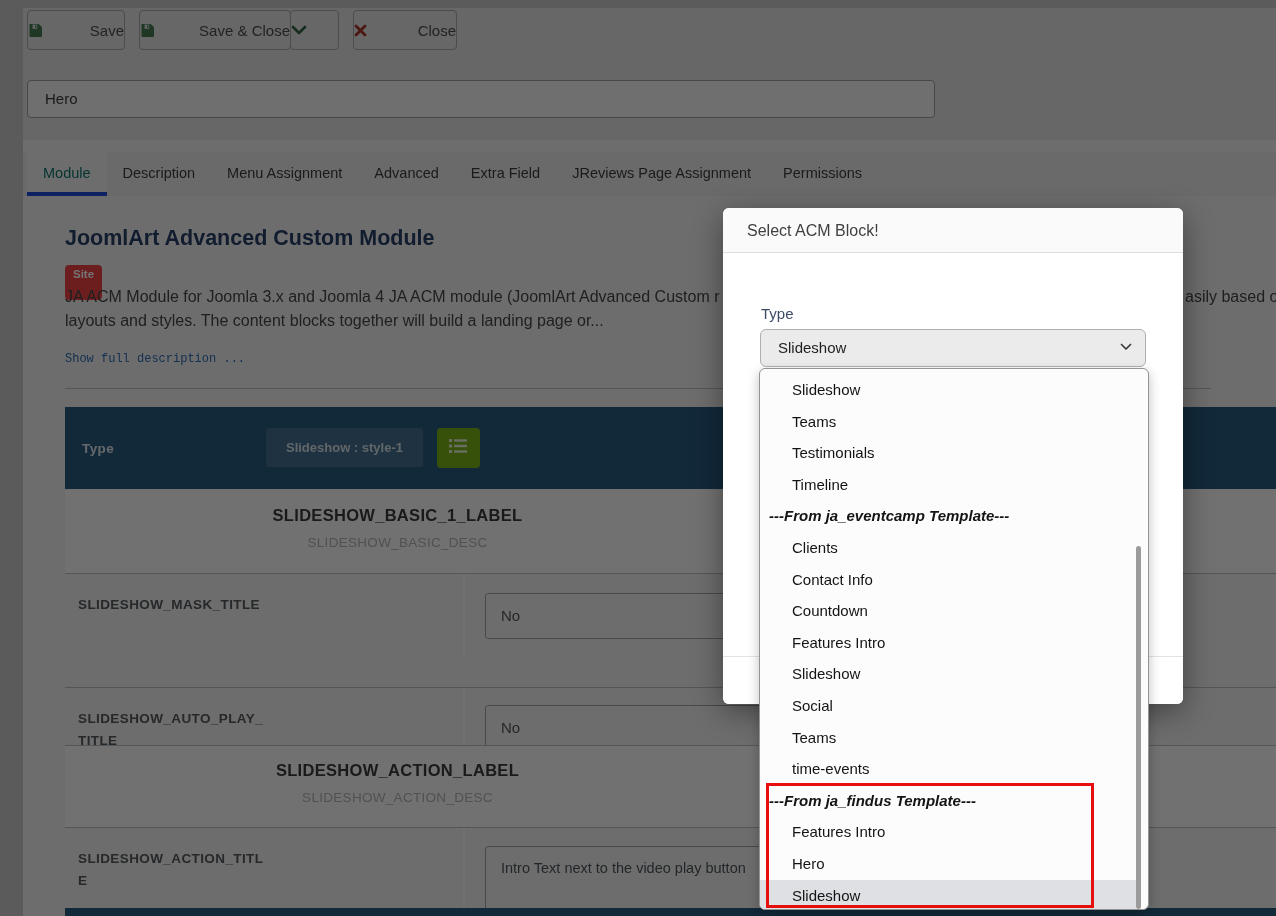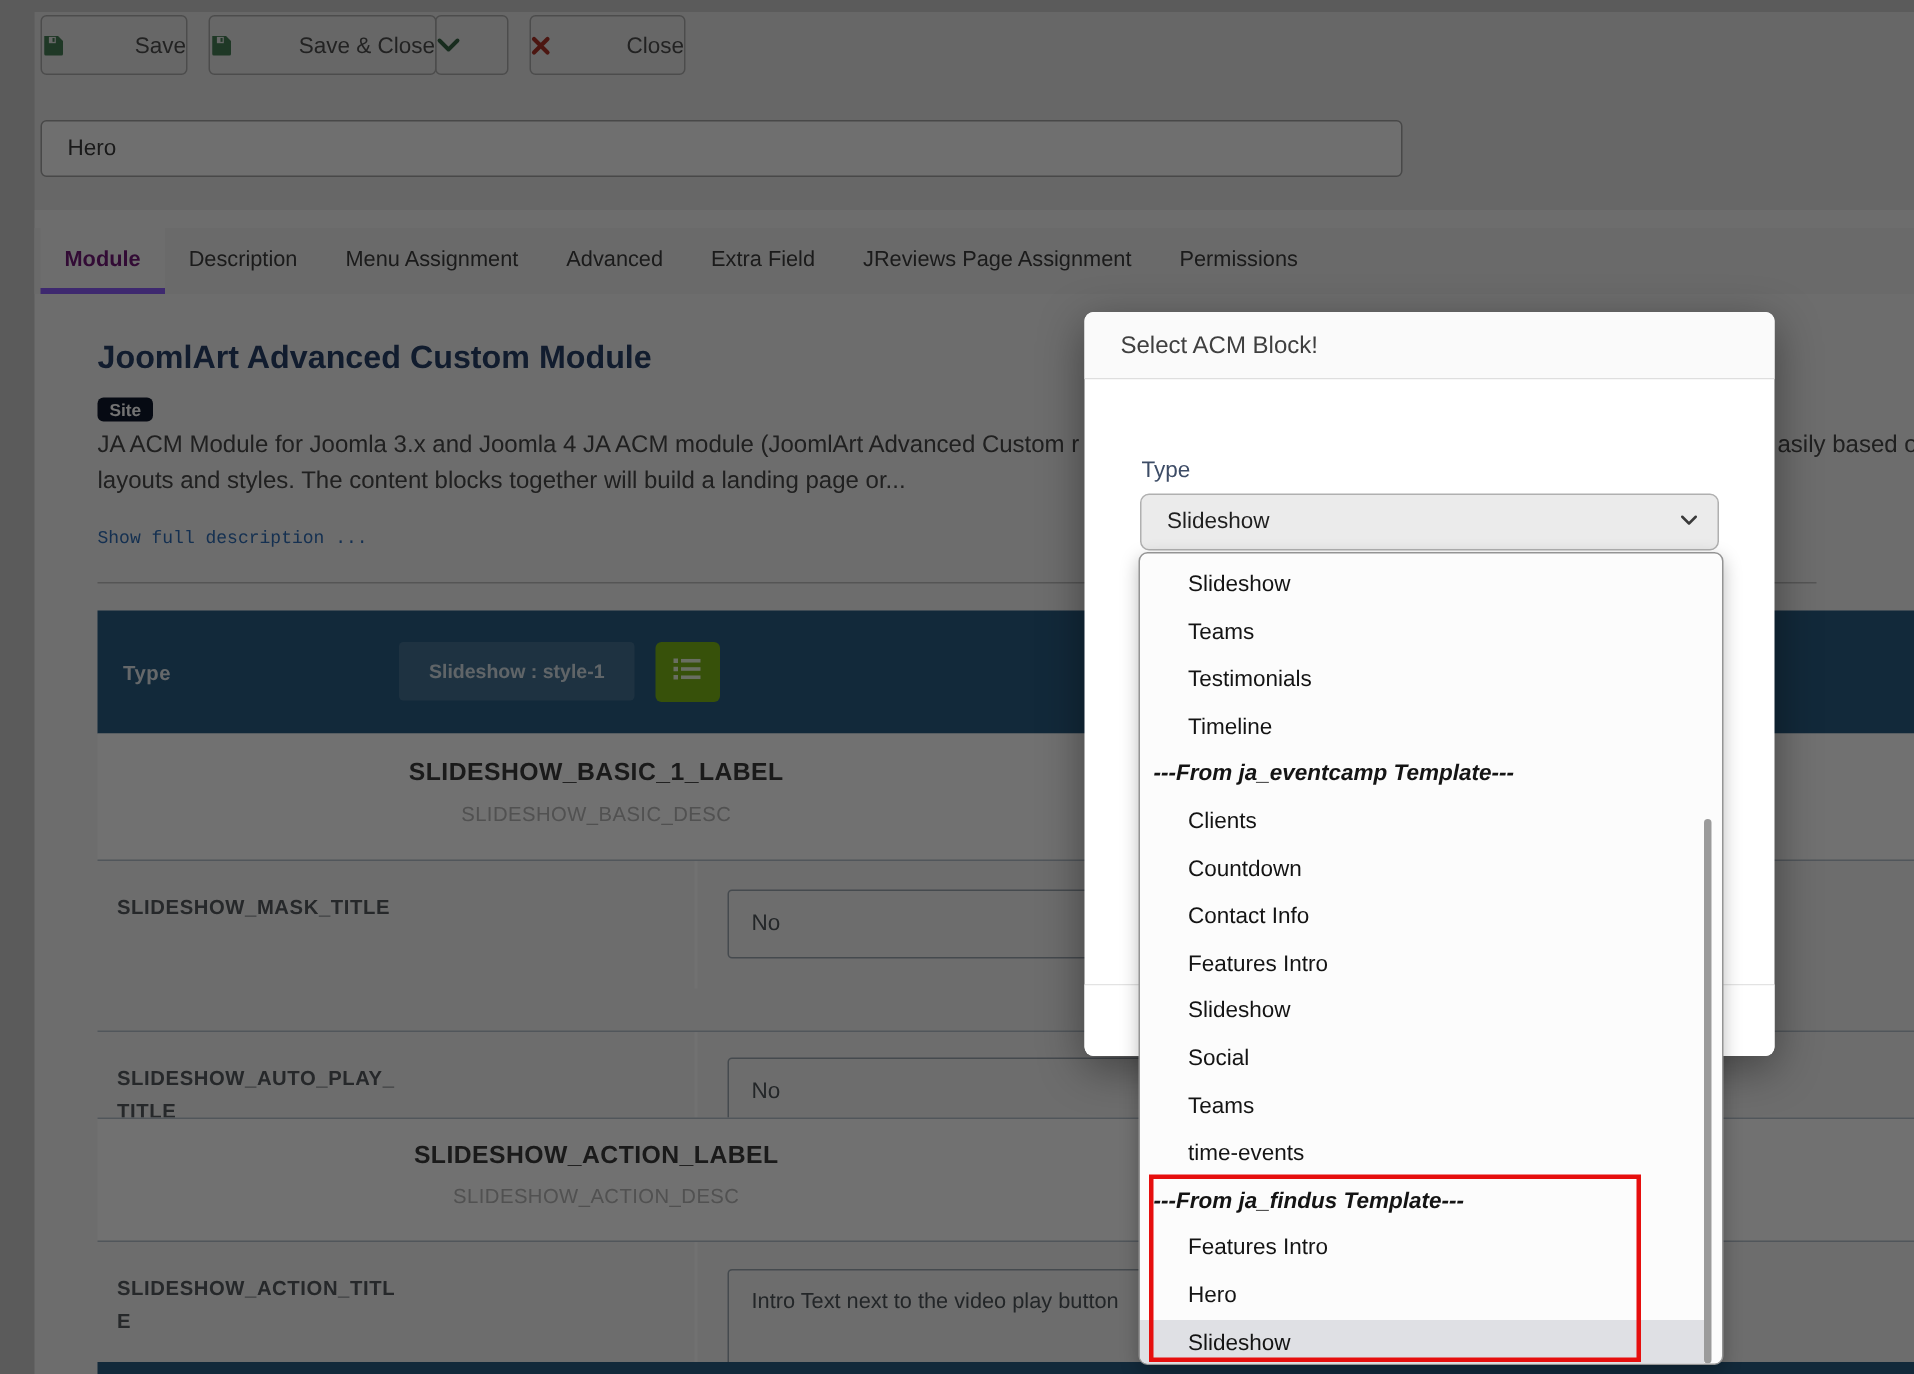--- a/index.html
+++ b/index.html
@@ -20,25 +20,25 @@
   .title-clip { left:27px; top:56px; height:12px; width:60px; overflow:hidden;margin-top:36px; }
   .title-clip span { display:block; margin-top:-6px; font-size:15px; color:#474747; }
   .title-input { left:27px; top:80px; width:908px; height:38px; background:#f7f7f7;
                  border:1px solid #9f9f9f; border-radius:4px; font-size:15px; color:#3a3a3a;
                  line-height:36px; padding:0 17px; }
 
   .card { left:23px; top:140px; width:1253px; height:776px; background:#f2f2f2; }
   .tabstrip { left:23px; top:152px; width:1253px; height:44px; background:#ebebeb;
               display:flex; align-items:stretch; padding-left:4px; }
   .tab { padding:0 16px; line-height:42px; font-size:14.5px; color:#3d3d3d; cursor:pointer; white-space:nowrap; }
-  .tab.active { background:#f2f2f2; color:#701a75; font-weight:bold; border-bottom:4px solid #8b5cf6; }
+  .tab.active { background:#f2f2f2; color:#0f766e; font-weight:normal; border-bottom:4px solid #1d4ed8; }
 
   .h1 { left:65px; top:226px; font-size:21.5px; font-weight:bold; color:#273f66; }
-  .badge { left:65px; top:265px; background:#0f172a; color:#fff; font-size:11.5px; font-weight:bold;
-           padding:3px 8px 1px; border-radius:4px; }
+  .badge { left:65px; top:265px; background:#ef4444; color:#fff; font-size:11.5px; font-weight:bold;
+           padding:3px 8px 20px; border-radius:4px; }
   .desc { font-size:16px; color:#474747; white-space:nowrap; }
   .link { left:65px; top:352px; font-size:12px; color:#2f6cb3; cursor:pointer;font-family:Liberation Mono, monospace; }
   .hr { left:65px; top:388px; width:1146px; height:1px; background:#bdbdbd; }
 
   
   .ptable-header { left:65px; top:407px; width:1211px; height:82px; background:#285b81; }
   .ptype { position:absolute; left:17px; top:0; height:82px; display:flex; align-items:center;
            font-size:13.5px; font-weight:bold; letter-spacing:.4px; color:rgba(255,255,255,.85); }
   .chip { position:absolute; left:201px; top:21px; width:157px; height:39px;
           background:rgba(255,255,255,.13); border-radius:3px; text-align:center; line-height:39px;
@@ -228,22 +228,22 @@
     <div class="m-footer"></div>
   </div>
 
   <div id="dropdown">
     <div class="opt">Slideshow</div>
     <div class="opt">Teams</div>
     <div class="opt">Testimonials</div>
     <div class="opt">Timeline</div>
     <div class="opt grp">---From ja_eventcamp Template---</div>
     <div class="opt">Clients</div>
+    <div class="opt">Contact Info</div>
     <div class="opt">Countdown</div>
-    <div class="opt">Contact Info</div>
     <div class="opt">Features Intro</div>
     <div class="opt">Slideshow</div>
     <div class="opt">Social</div>
     <div class="opt">Teams</div>
     <div class="opt">time-events</div>
     <div class="opt grp">---From ja_findus Template---</div>
     <div class="opt">Features Intro</div>
     <div class="opt">Hero</div>
     <div class="opt hl">Slideshow</div>
     <div class="sb-thumb"></div>

